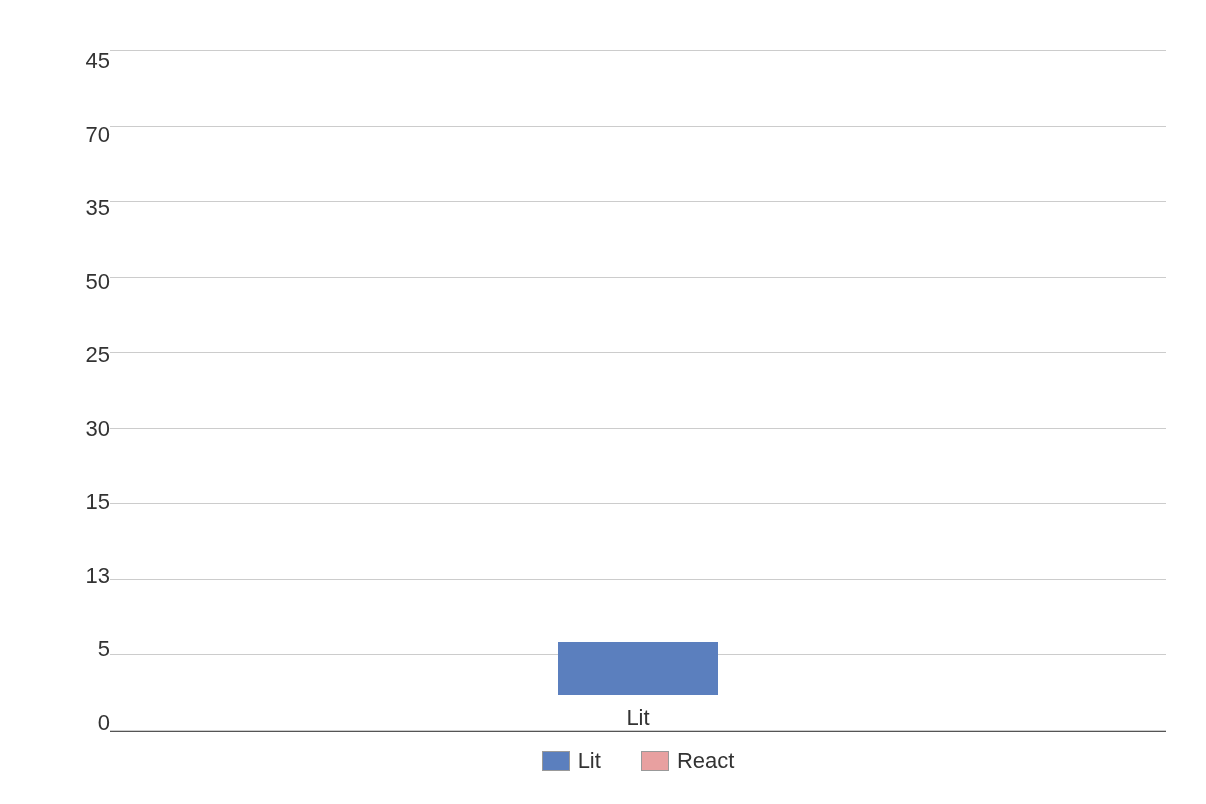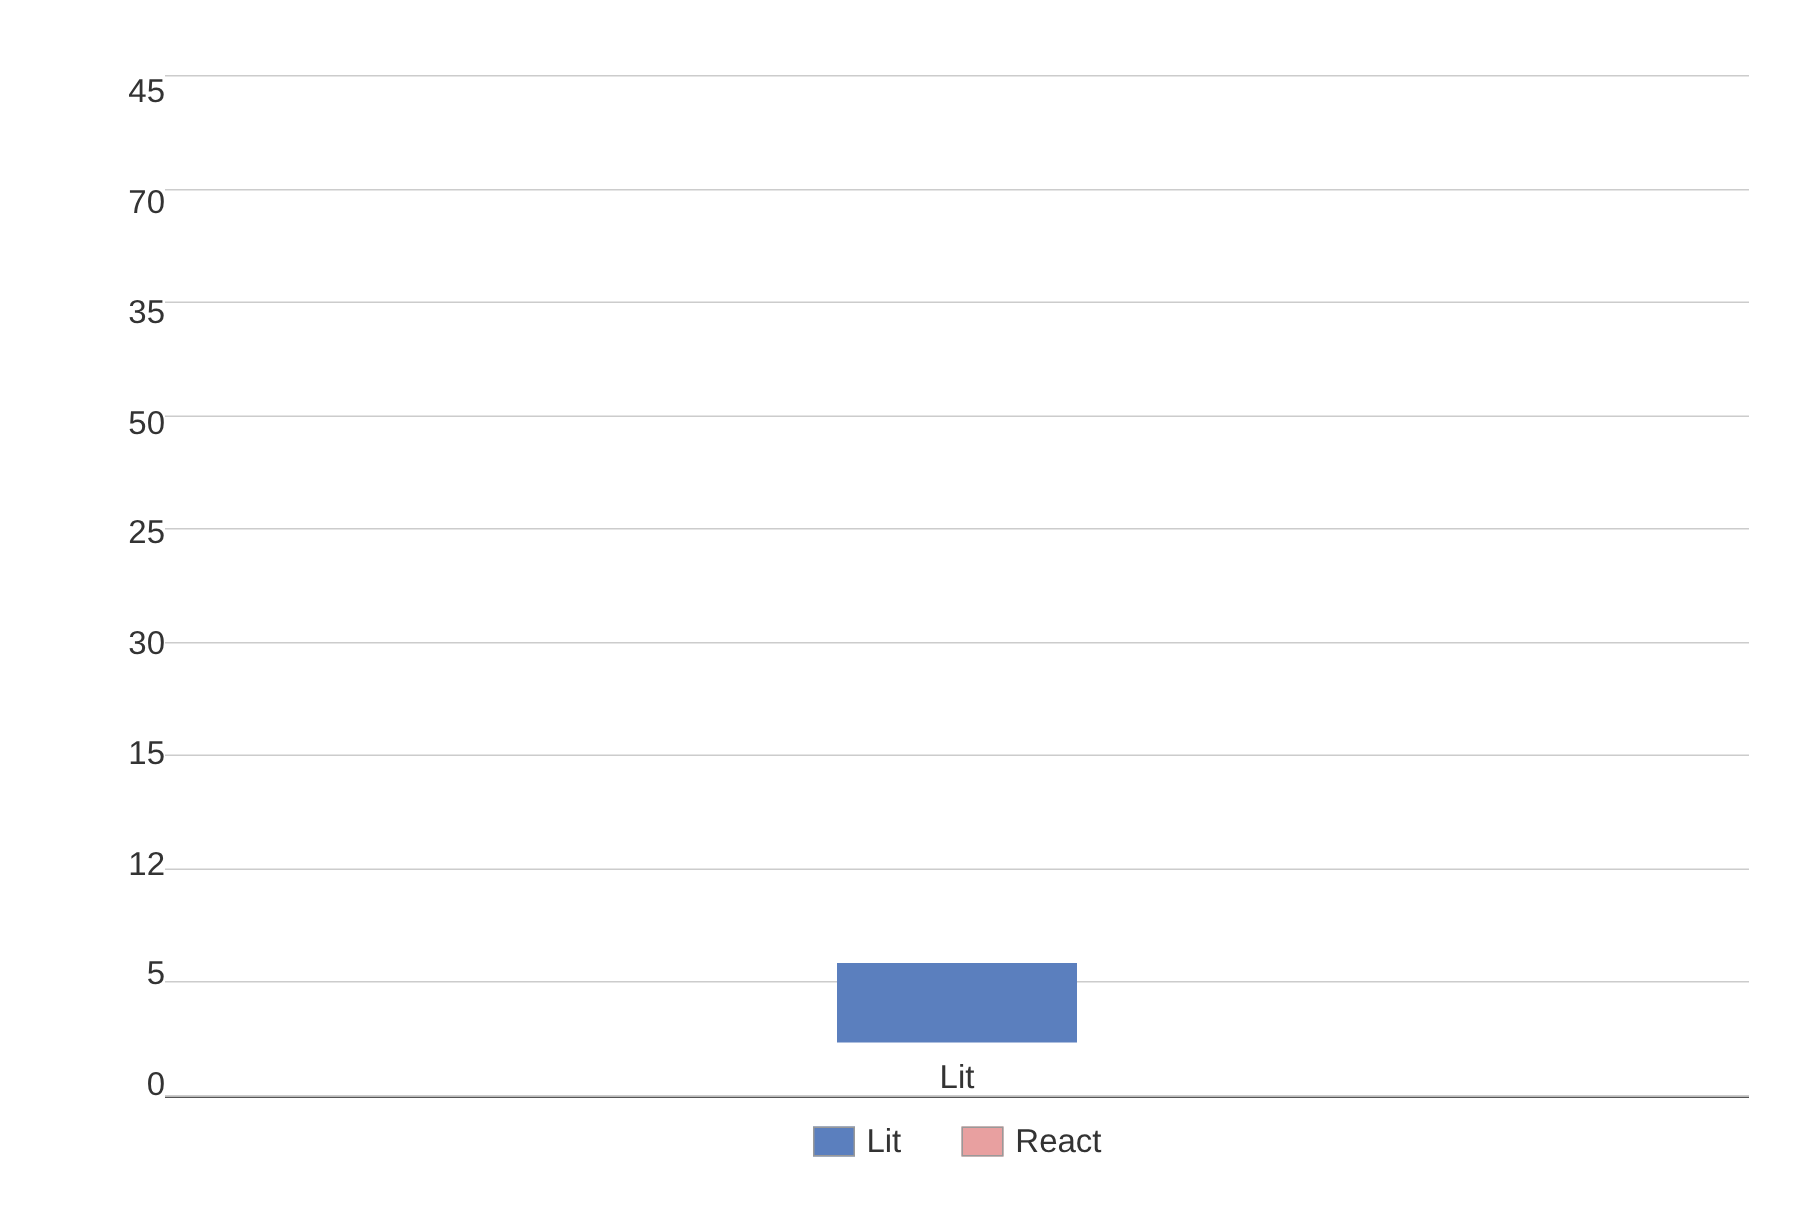--- a/index.html
+++ b/index.html
@@ -134,21 +134,21 @@
   <div class="chart-body">
     <div class="y-axis">
 
     <div class="y-label">45</div>
         <div class="y-label">70</div>
         <div class="y-label">35</div>
         <div class="y-label">50</div>
         <div class="y-label">25</div>
         <div class="y-label">30</div>
         <div class="y-label">15</div>
-        <div class="y-label">12</div>
+        <div class="y-label">13</div>
         <div class="y-label">5</div>
         <div class="y-label">0</div>
       </div>
     <div class="chart-area">
       <div class="grid-and-bars">
         <div class="grid-lines">
 
         <div class="grid-line"></div>
             <div class="grid-line"></div>
             <div class="grid-line"></div>

